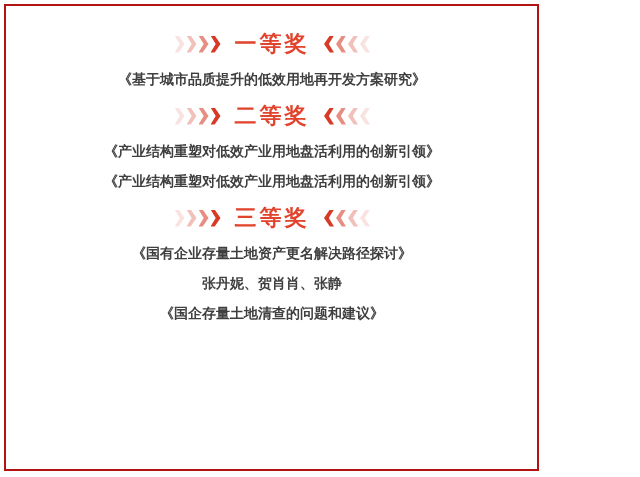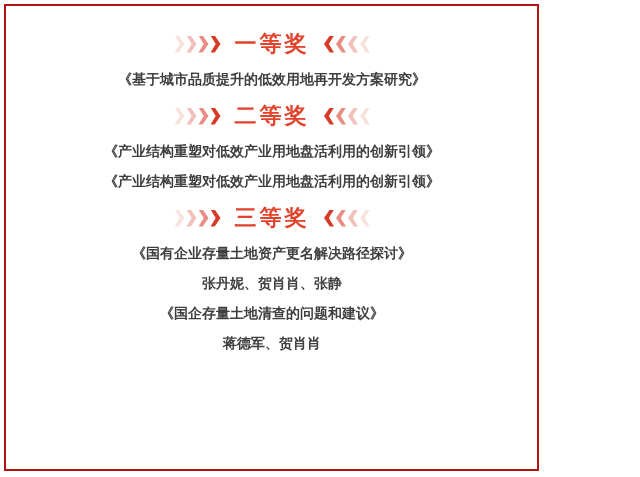--- a/index.html
+++ b/index.html
@@ -137,18 +137,17 @@
             <i class="chev"></i>
             <i class="chev"></i>
         </span>
       </div>
       <div class="entry">
         <div class="line">《国有企业存量土地资产更名解决路径探讨》</div>
         <div class="line">张丹妮、贺肖肖、张静</div>
       </div>
       <div class="entry">
         <div class="line">《国企存量土地清查的问题和建议》</div>
-        <div class="line">蒋德军、贺肖肖</div>
       </div>
     </div>
 
   </div>
 </div>
 
 </body></html>

